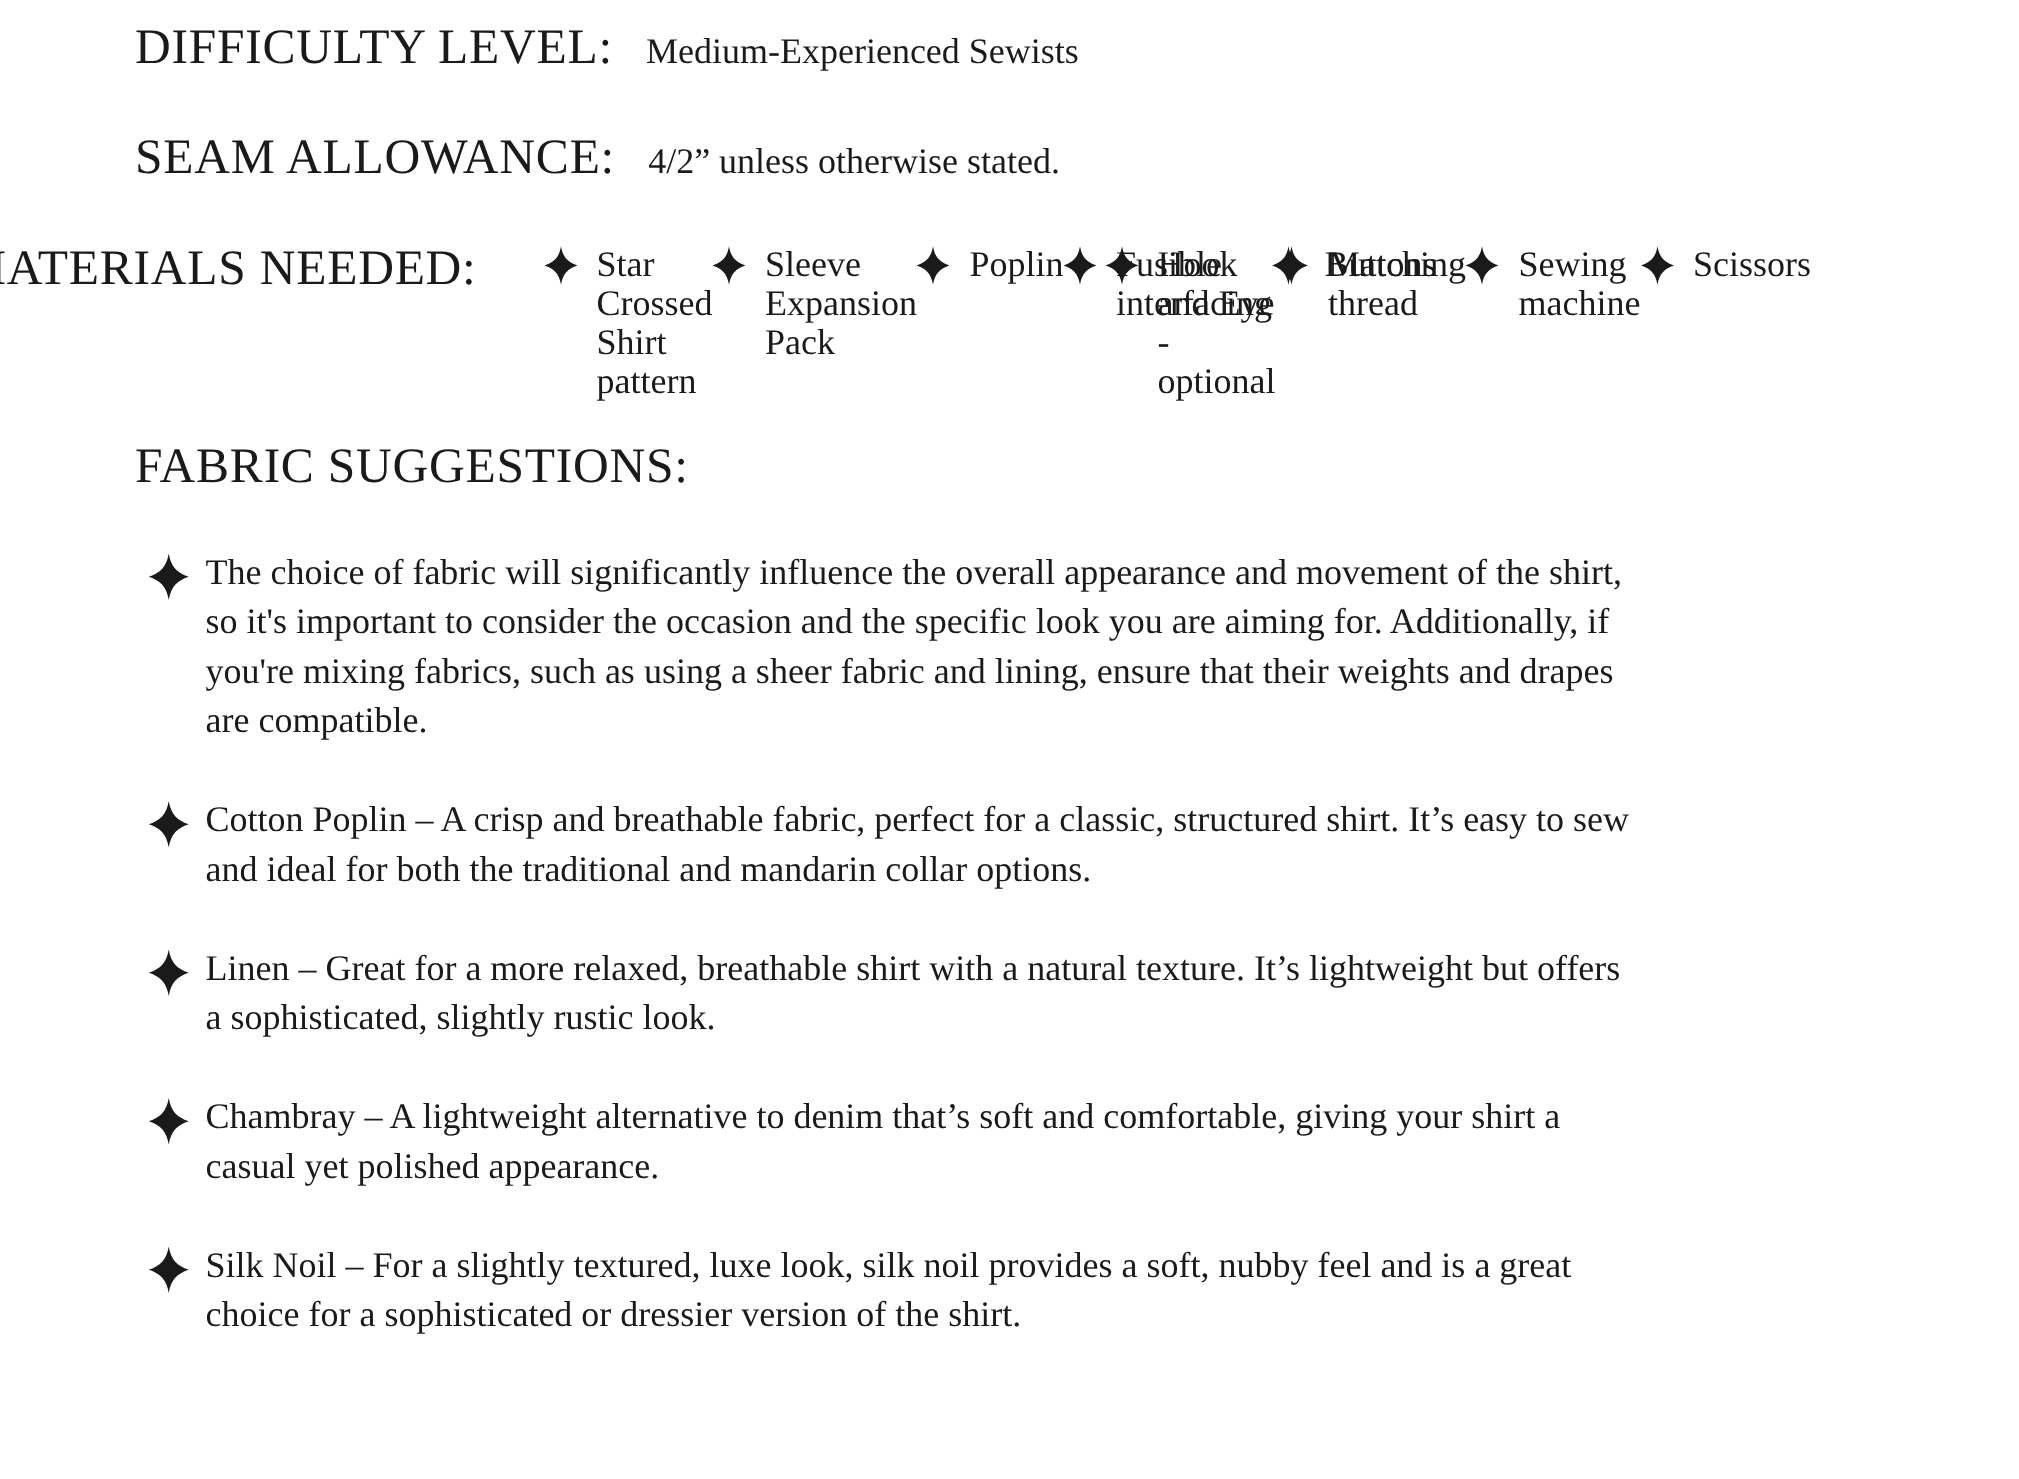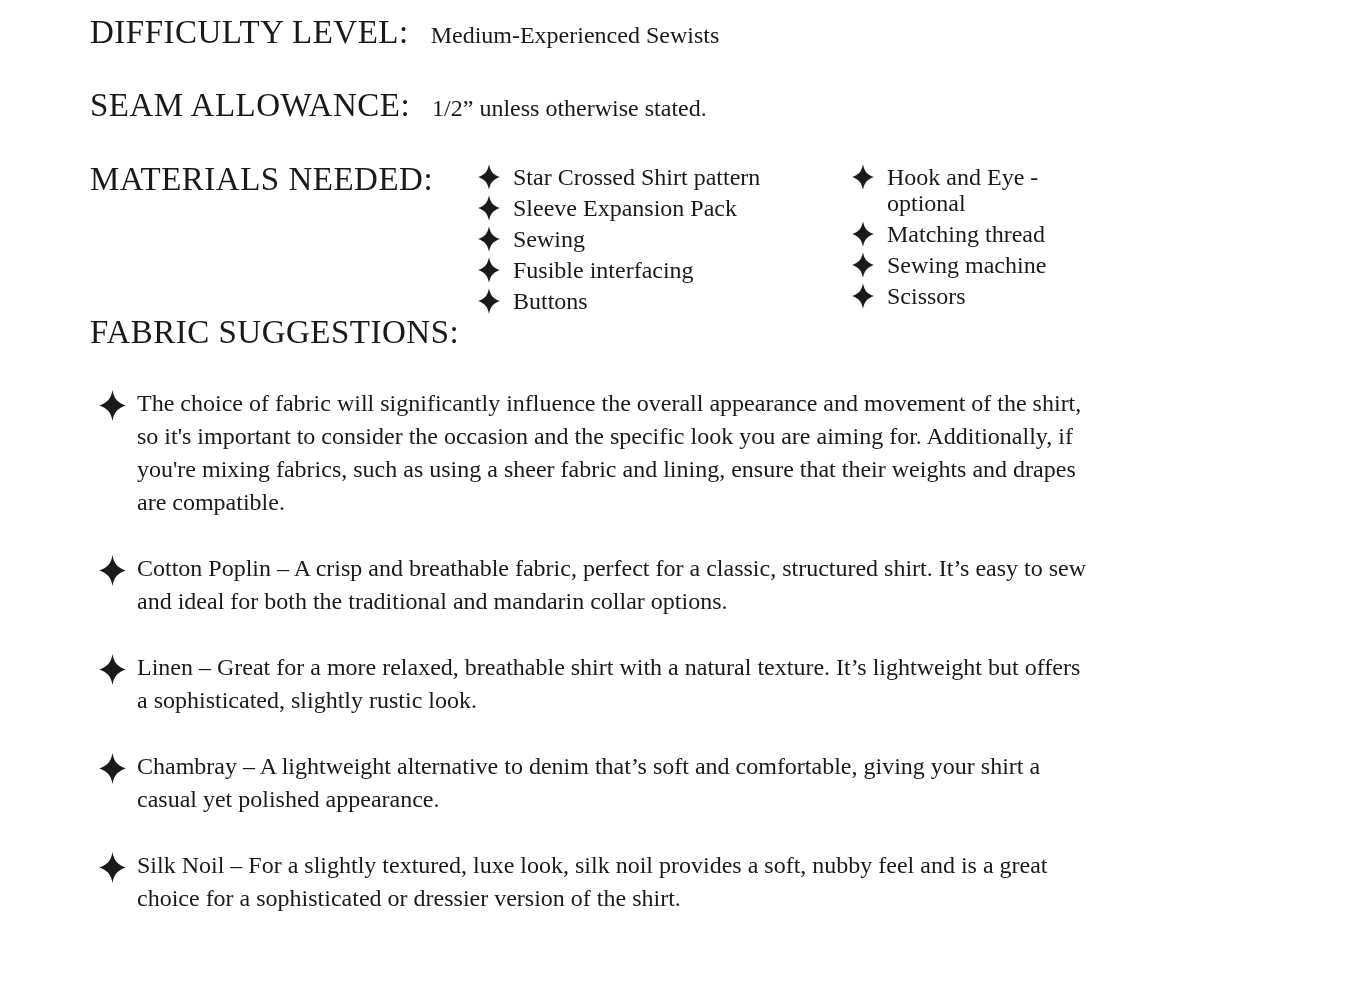--- a/index.html
+++ b/index.html
@@ -27,34 +27,34 @@
   }
   .field-row .value {
     font-size: 24px;
   }
   .row-seam { margin-top: 36px; }
   .row-materials { margin-top: 37px; align-items: flex-start; display: flex; justify-content: center; }
   .row-materials .heading { width: 388px; flex: 0 0 388px; }
   .materials-col {
     list-style: none;
     display: flex;
-    flex-direction: column;
+    flex-direction: row;
     row-gap: 5px;
     margin-top: 3px;
   }
   .materials-col.col1 { width: 374px; flex: 0 0 374px; }
   .materials-item {
     display: flex;
     align-items: flex-start;
     gap: 13px;
     font-size: 24px;
     line-height: 26px;
   }
   .materials-item .bullet { flex: 0 0 22px; margin-top: 0px; }
-  .fabric-heading { }
+  .fabric-heading { margin-top: 25px; }
   .suggestion-list {
     list-style: none;
     margin-top: 36px;
   }
   .suggestion-item {
     display: flex;
     align-items: flex-start;
     gap: 11px;
     margin-bottom: 33px;
     padding-left: 9px;
@@ -72,21 +72,21 @@
 
 <div class="page">
 
   <div class="field-row">
     <span class="heading">DIFFICULTY LEVEL:</span>
     <span class="value">Medium-Experienced Sewists</span>
   </div>
 
   <div class="field-row row-seam">
     <span class="heading">SEAM ALLOWANCE:</span>
-    <span class="value">1/2” unless otherwise stated.</span>
+    <span class="value">4/2” unless otherwise stated.</span>
   </div>
 
   <div class="row-materials">
     <span class="heading">MATERIALS NEEDED:</span>
 
     <ul class="materials-col col1">
       <li class="materials-item">
         <span class="bullet">
             <svg width="22" height="26" viewBox="0 0 24 28">
               <path d="M12 0 C13.4 8.2 17 11.6 24 14 C17 16.4 13.4 19.8 12 28 C10.6 19.8 7 16.4 0 14 C7 11.6 10.6 8.2 12 0 Z" fill="#1a1a1a"></path>
@@ -101,21 +101,21 @@
             </svg>
           </span>
         <span>Sleeve Expansion Pack</span>
       </li>
       <li class="materials-item">
         <span class="bullet">
             <svg width="22" height="26" viewBox="0 0 24 28">
               <path d="M12 0 C13.4 8.2 17 11.6 24 14 C17 16.4 13.4 19.8 12 28 C10.6 19.8 7 16.4 0 14 C7 11.6 10.6 8.2 12 0 Z" fill="#1a1a1a"></path>
             </svg>
           </span>
-        <span>Sewing</span>
+        <span>Poplin</span>
       </li>
       <li class="materials-item">
         <span class="bullet">
             <svg width="22" height="26" viewBox="0 0 24 28">
               <path d="M12 0 C13.4 8.2 17 11.6 24 14 C17 16.4 13.4 19.8 12 28 C10.6 19.8 7 16.4 0 14 C7 11.6 10.6 8.2 12 0 Z" fill="#1a1a1a"></path>
             </svg>
           </span>
         <span>Fusible interfacing</span>
       </li>
       <li class="materials-item">

